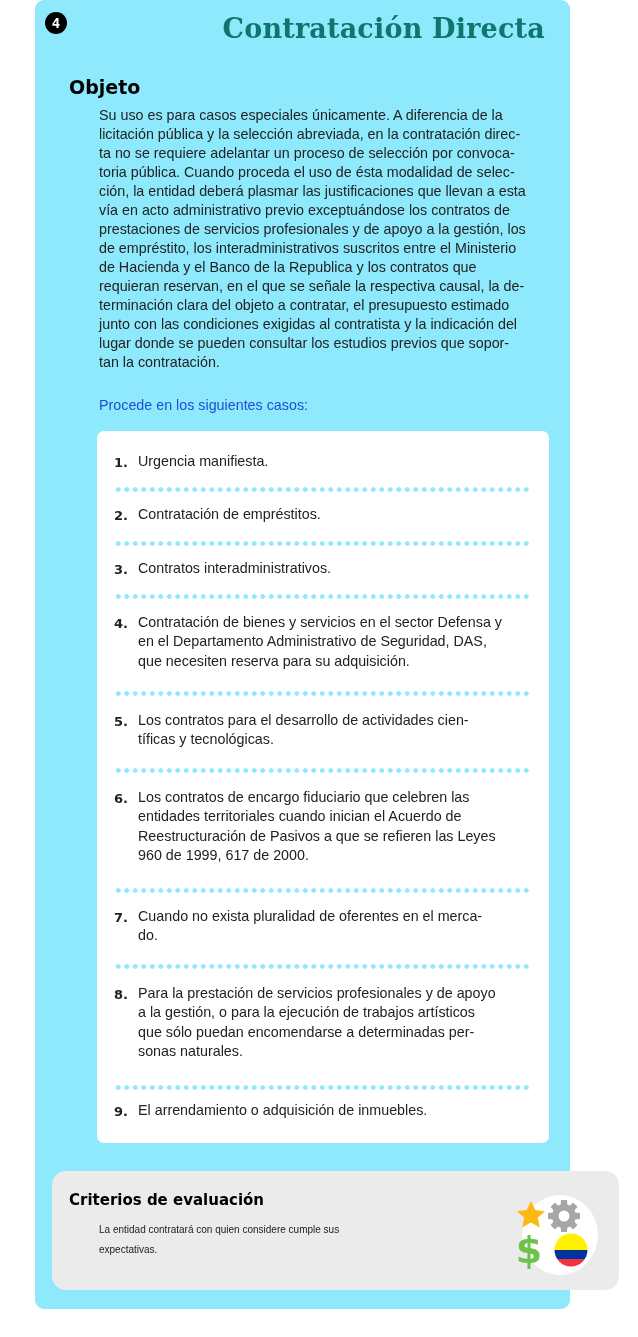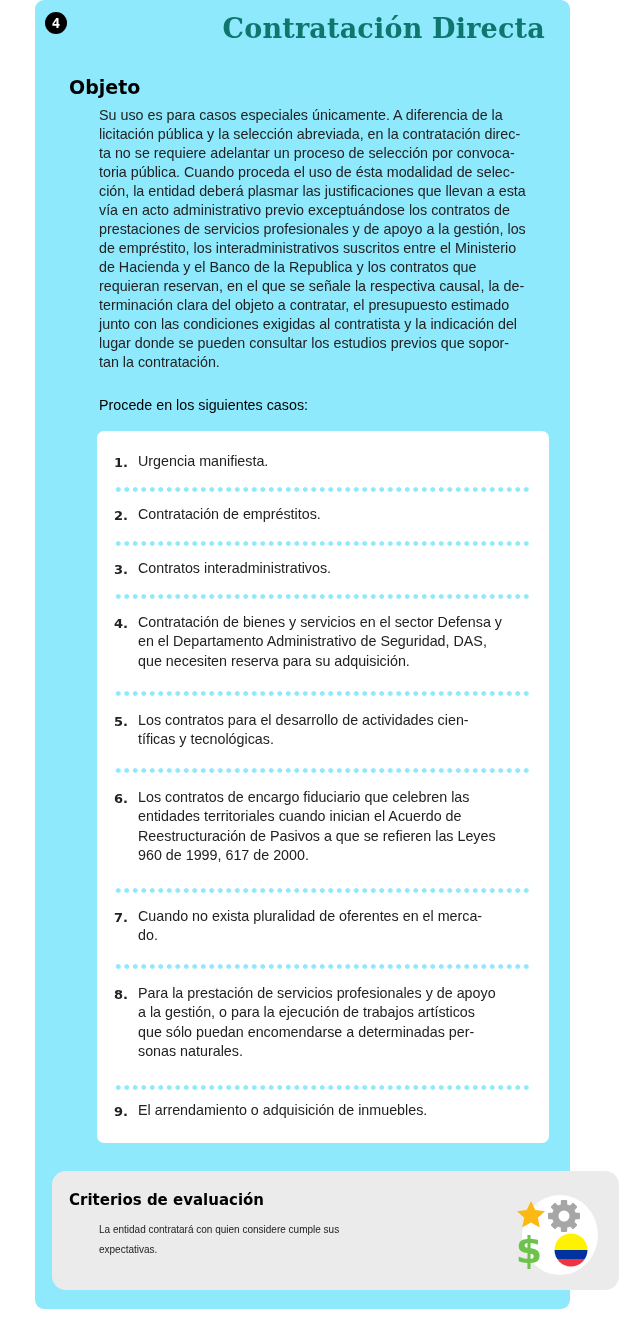--- a/index.html
+++ b/index.html
@@ -23,21 +23,21 @@
   }
   .h-objeto {
     position: absolute; left: 69px; top: 76px; margin: 0;
     font-family: "DejaVu Sans", sans-serif; font-weight: bold; font-size: 19px; color: #000;
   }
   .paragraph {
     position: absolute; left: 99px; top: 106px; width: 440px; margin: 0;
     font-size: 14.3px; line-height: 19px; color: #222; white-space: pre-line;
   }
   .procede {
-    position: absolute; left: 99px; top: 397px; margin: 0; font-size: 14.3px; color: #000000;
+    position: absolute; left: 99px; top: 397px; margin: 0; font-size: 14.3px; color: #1d4ed8;
   }
   .listbox {
     position: absolute; left: 97px; top: 431px; width: 452px; height: 712px;
     background: #fff; border-radius: 7px;
   }
   .item {
     position: absolute; left: 17px; width: 420px; font-size: 14.3px; line-height: 19.3px; color: #222;
     display: flex;
   }
   .item .num {

